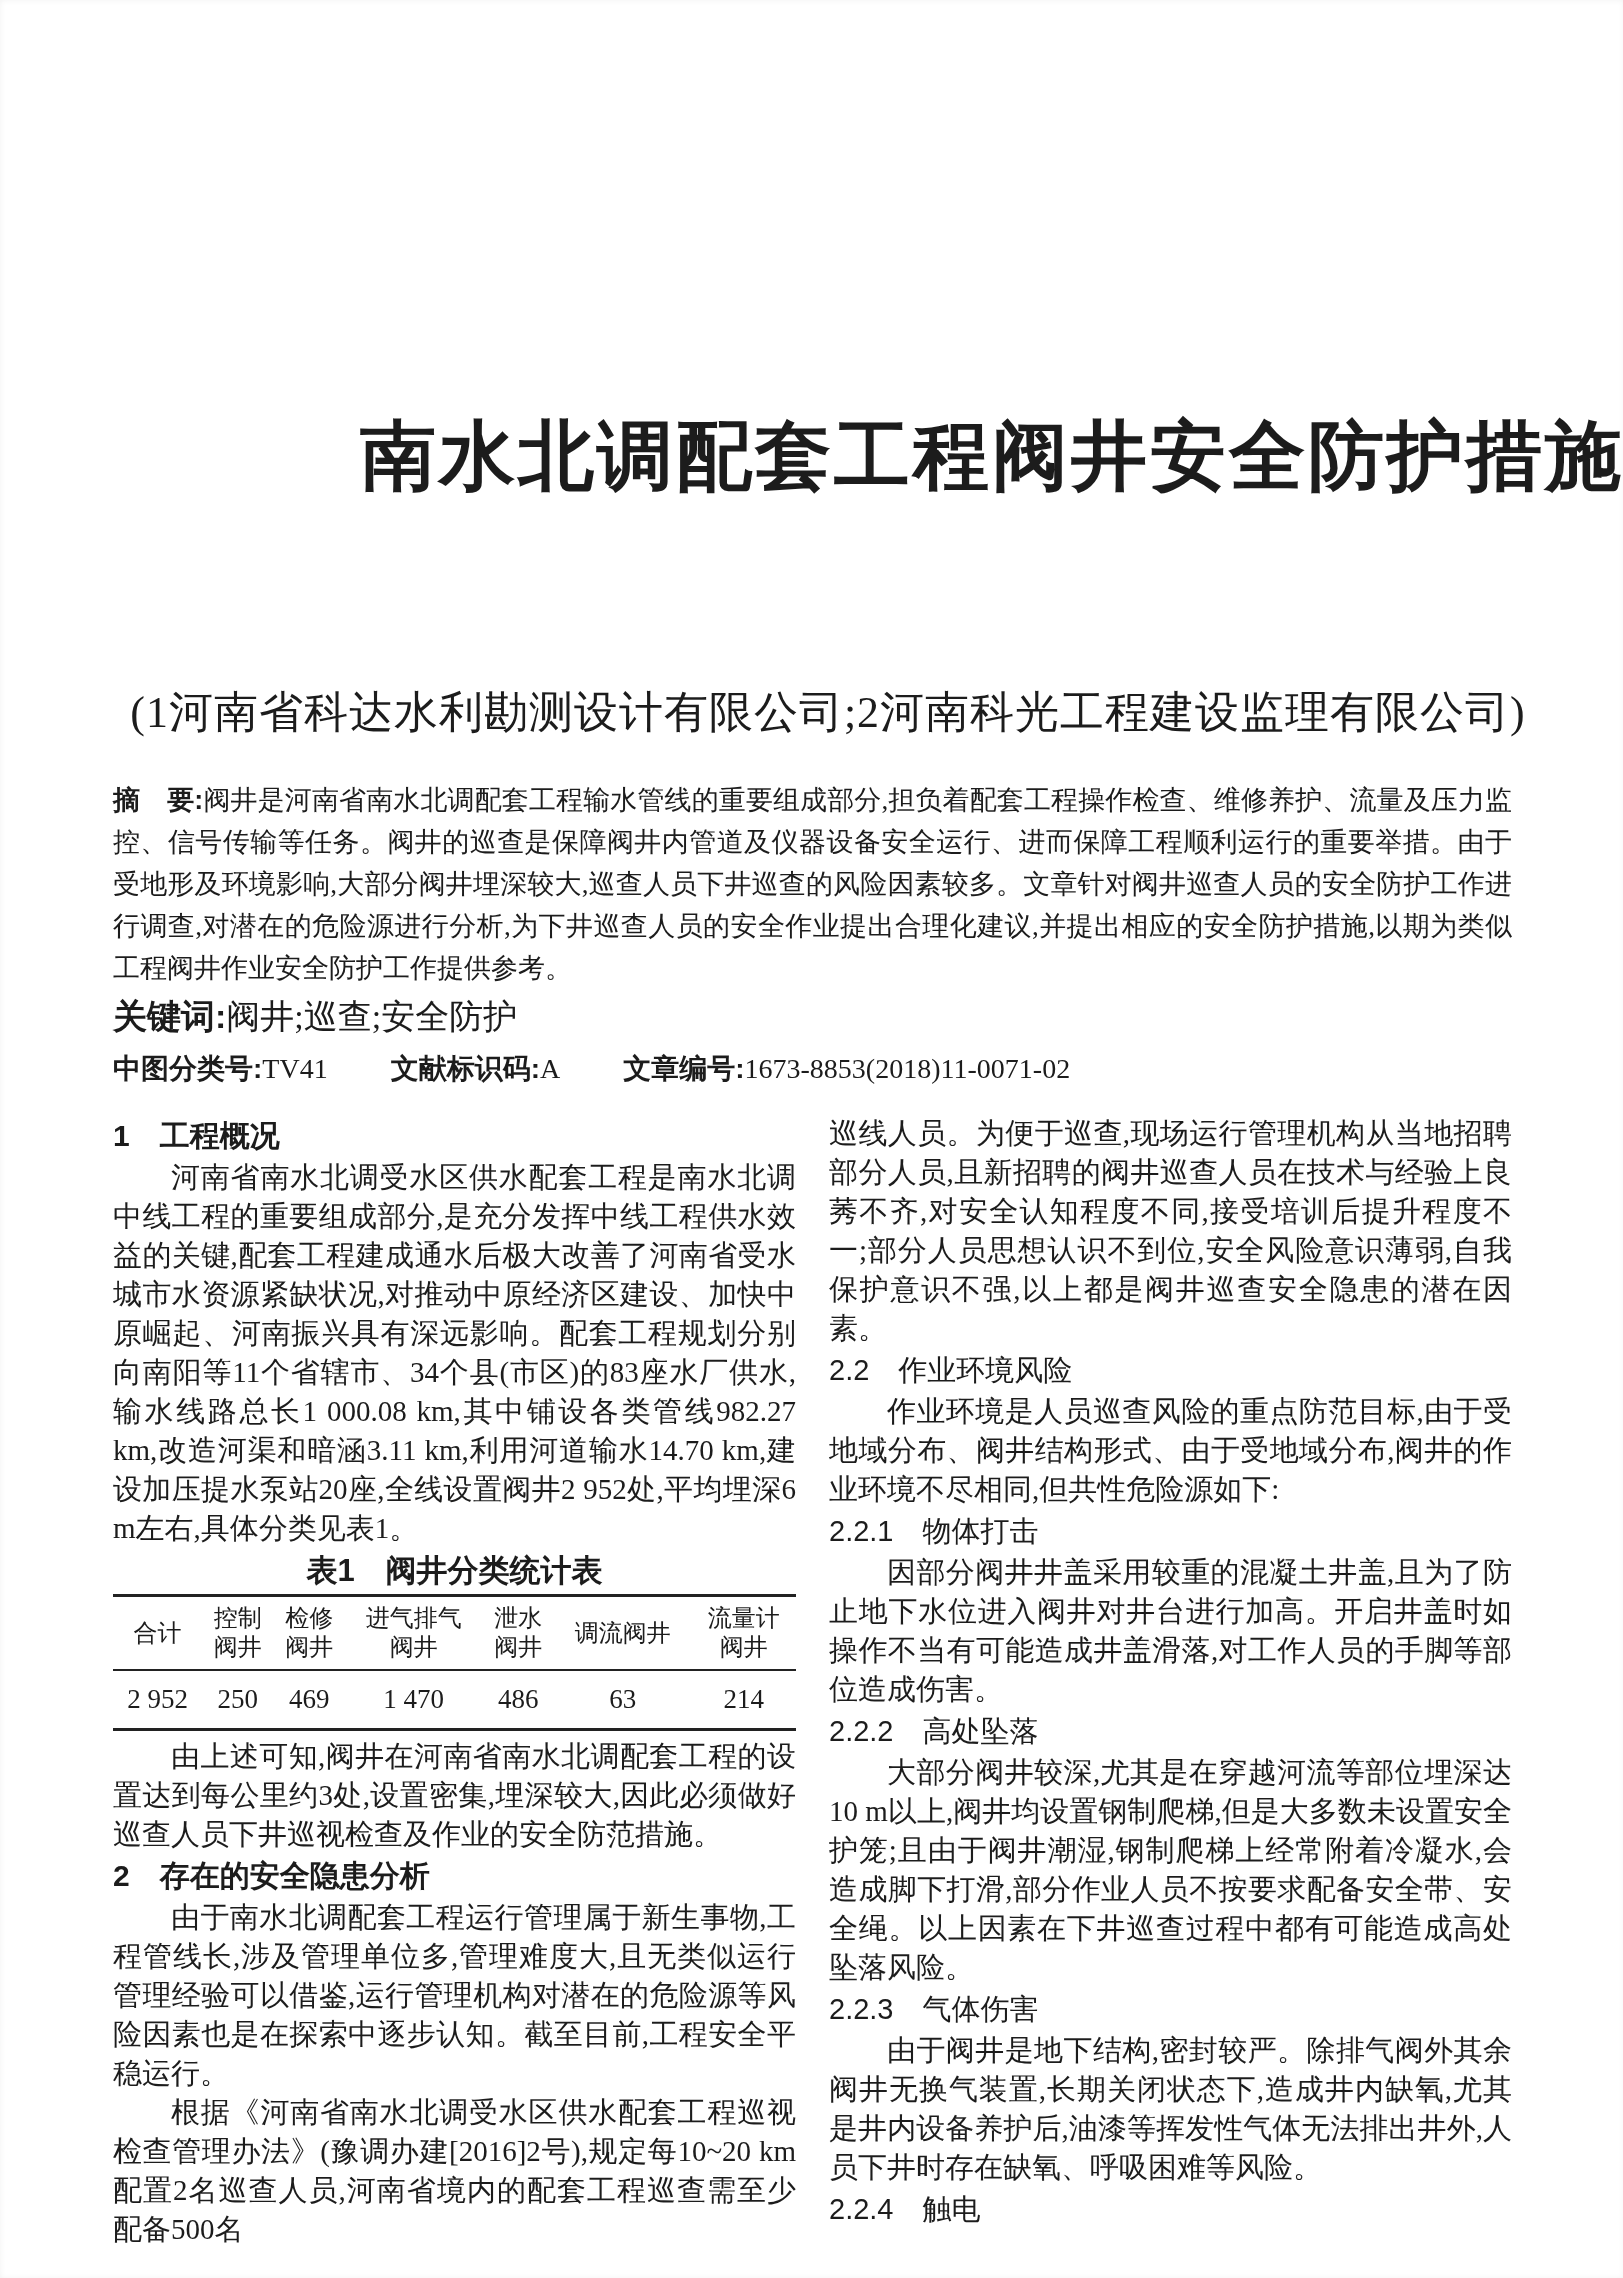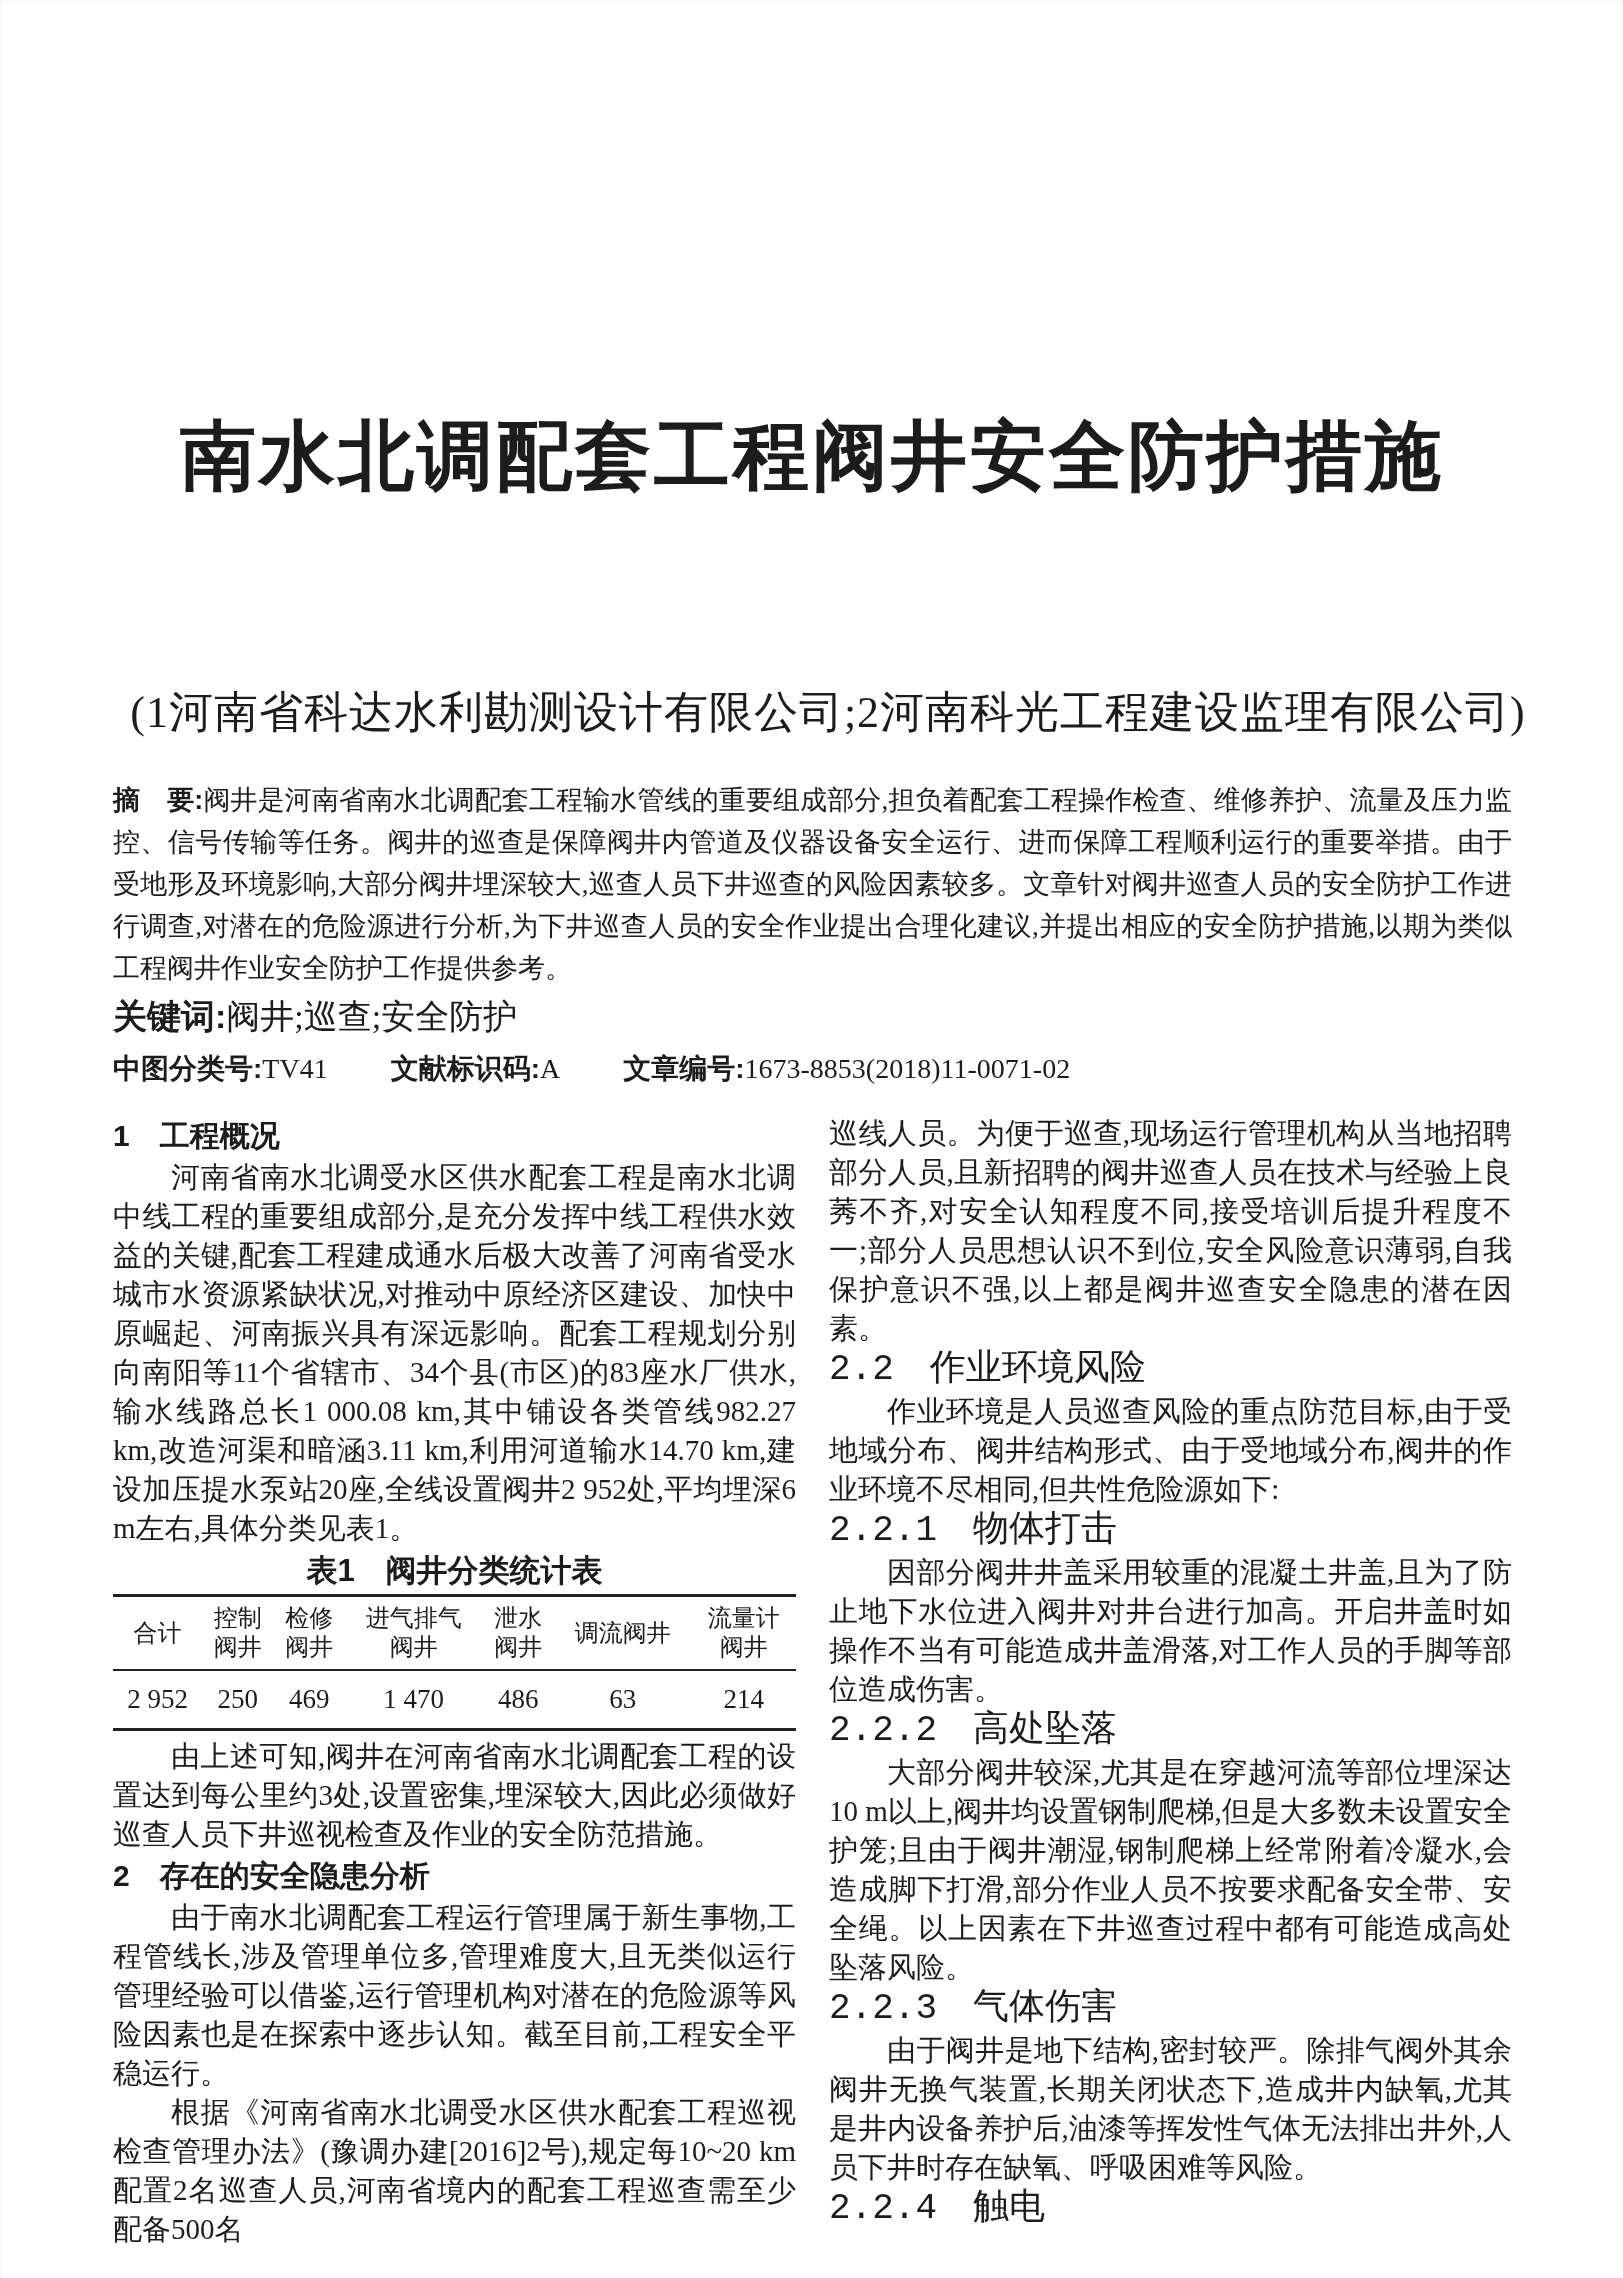--- a/index.html
+++ b/index.html
@@ -12,21 +12,21 @@
   }
   .page {
     position: absolute; inset: 0;
     background: #ffffff;
     box-shadow: inset 0 0 6px rgba(0,0,0,0.06);
     overflow: hidden;
   }
   .title {
     position: absolute;
     top: 406px; left: 0; width: 100%;
-    text-align: center;
+    text-align: right;
     font-size: 76px; font-weight: bold;
     letter-spacing: 3px;
     font-family: "Liberation Serif", serif;
     margin: 0;
   }
   .authors {
     position: absolute;
     top: 617px; left: 0; width: 100%;
     text-align: center;
     font-family: "Liberation Sans", sans-serif;
@@ -76,23 +76,23 @@
     font-size: 29px; line-height: 39px;
     text-align: justify;
   }
   .h1 {
     font-family: "Liberation Sans", sans-serif;
     font-weight: 700;
     font-size: 30px; line-height: 40px;
     margin: 2px 0;
   }
   .h2 {
-    font-family: Liberation Mono, monospace;
+    font-family: Liberation Sans, sans-serif;
     font-weight: 400;
-    font-size: 36px; line-height: 40px;
+    font-size: 29px; line-height: 40px;
     margin: 2px 0;
   }
   .para { margin: 0; }
   .para.indent { text-indent: 2em; }
   .tbl-caption {
     font-family: "Liberation Sans", sans-serif;
     font-weight: 700;
     font-size: 31px; line-height: 38px;
     text-align: center;
     margin-top: 4px;

